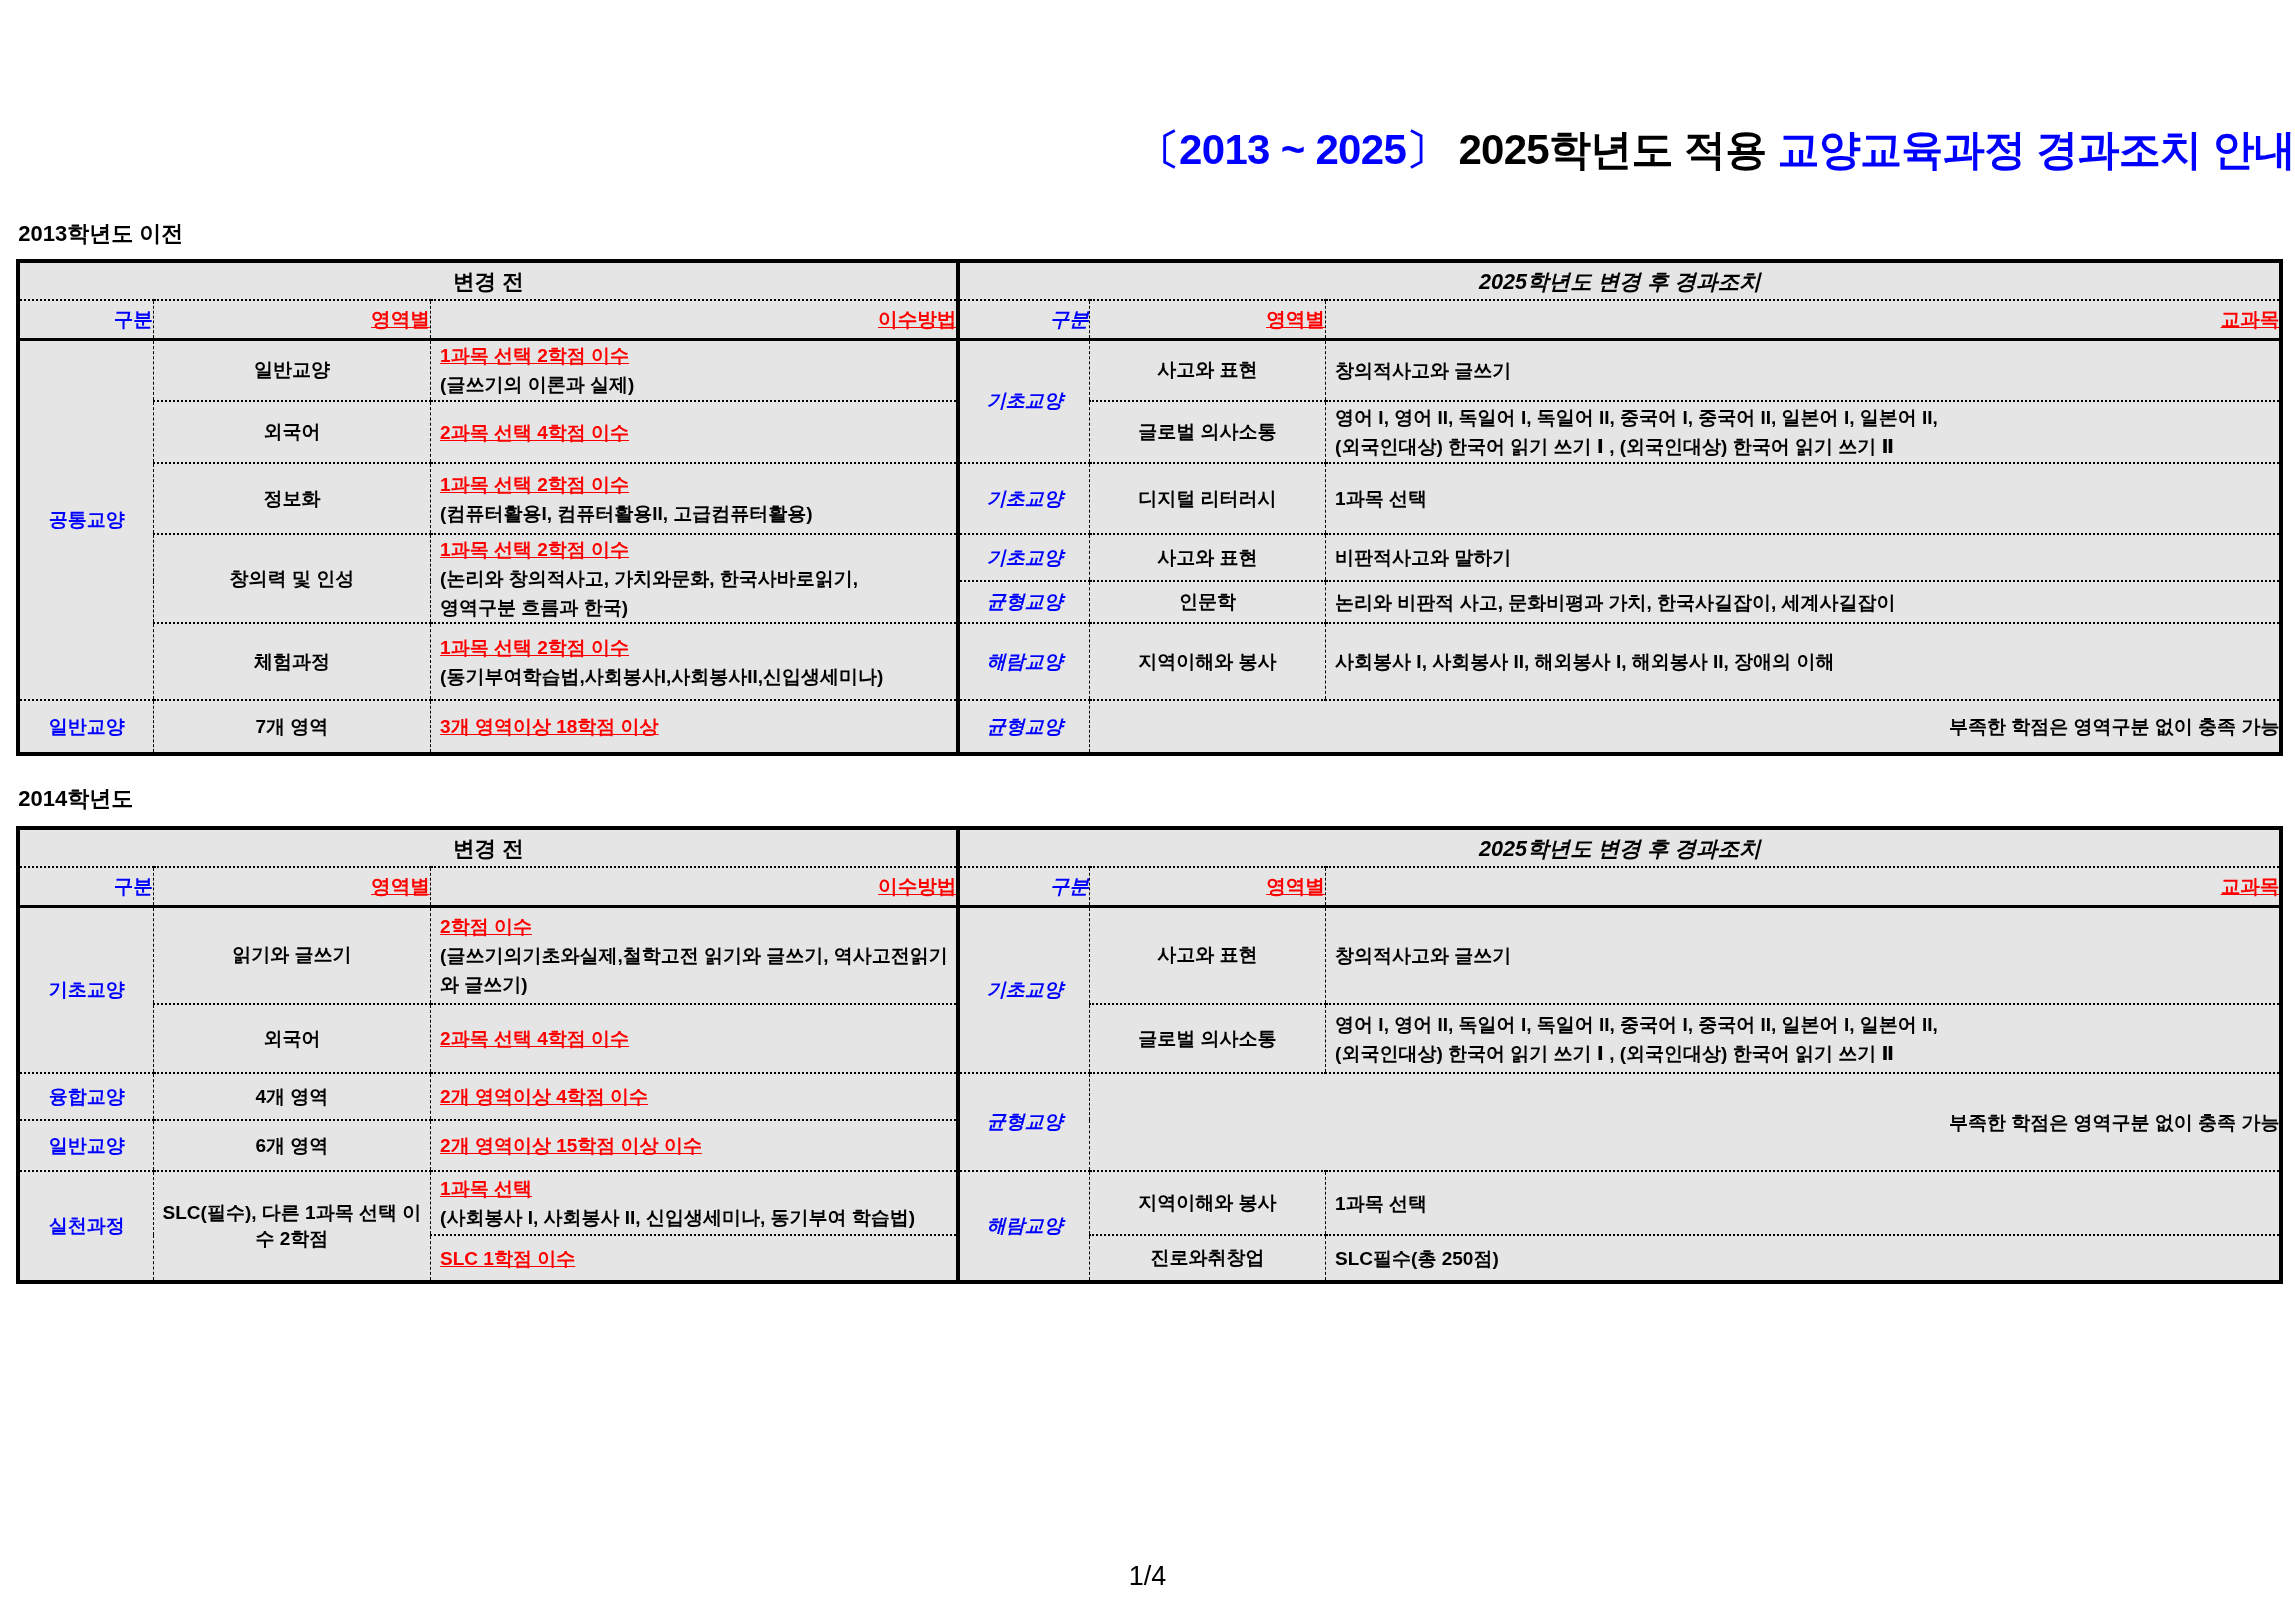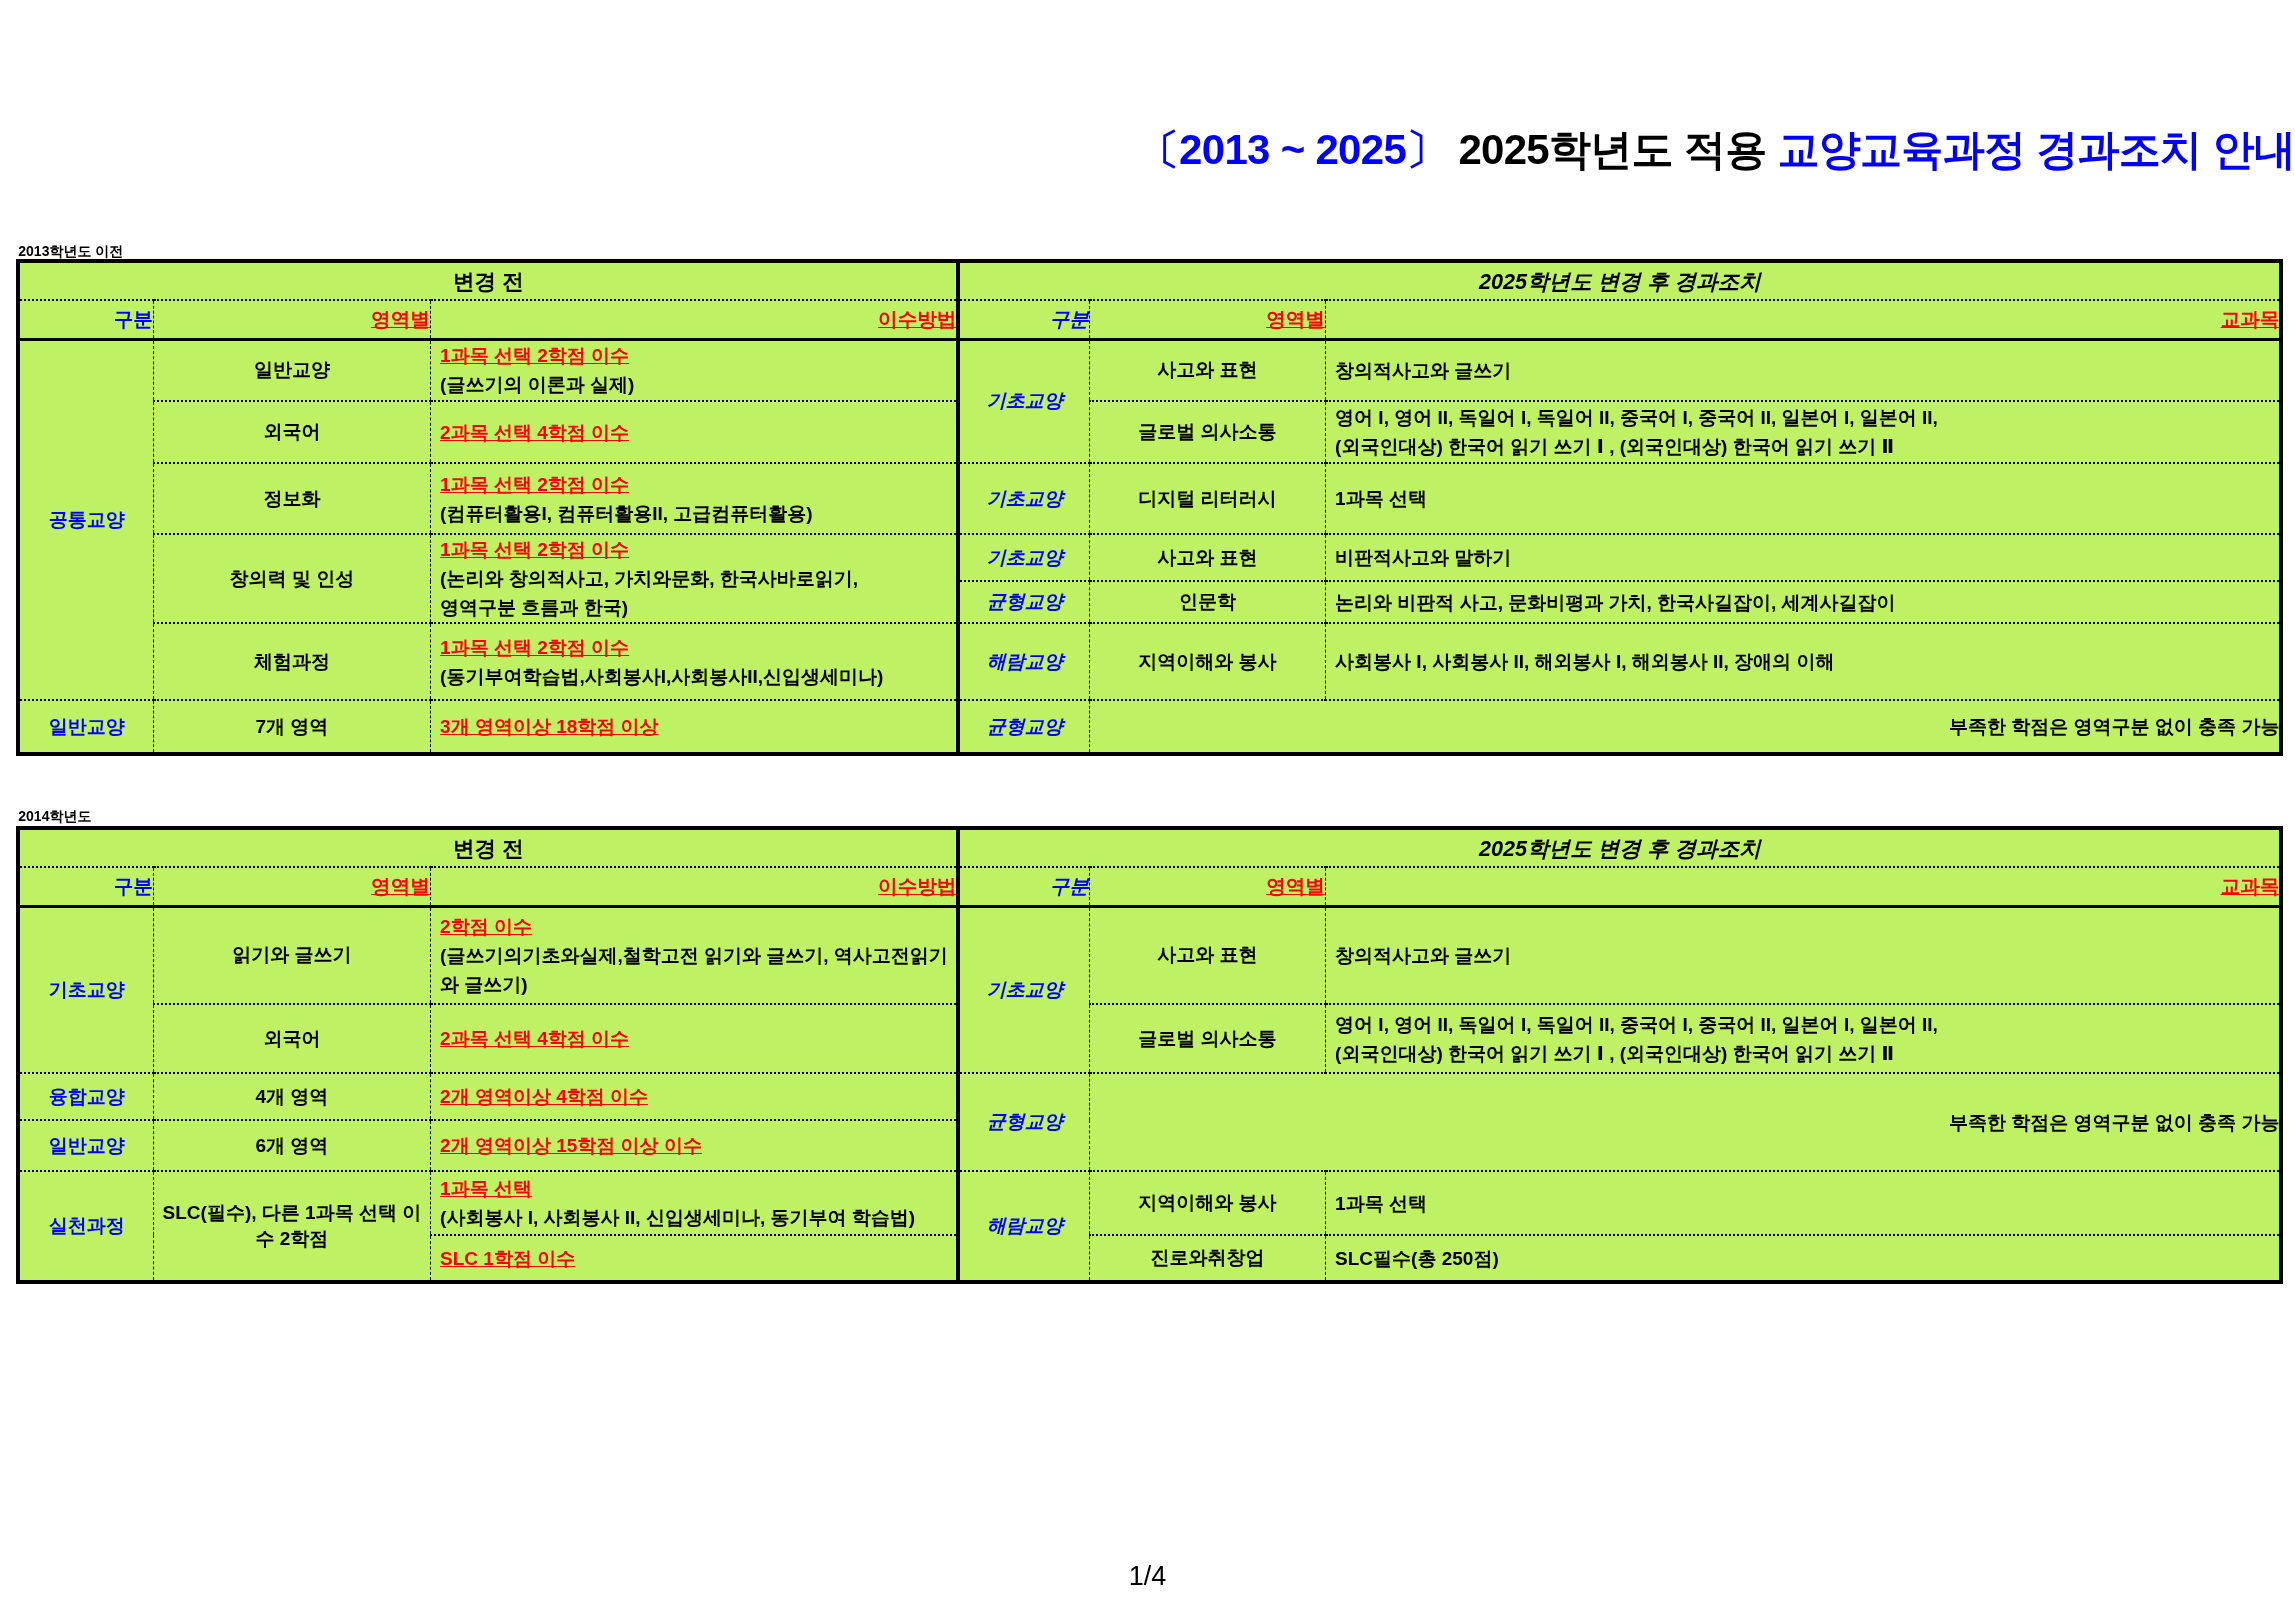--- a/index.html
+++ b/index.html
@@ -7,26 +7,26 @@
     width:2295px; height:1623px; position:relative;
     font-family:"Liberation Sans","DejaVu Sans",sans-serif;
     font-weight:700; color:#000;
   }
   .title {
     position:absolute; top:122px; left:0; width:100%;
     text-align:right; font-size:42px; letter-spacing:-0.7px; white-space:nowrap;
   }
   .blue { color:#0000ff; }
   .red  { color:#ff0000;text-decoration:underline; }
-  .section-label { position:absolute; left:18.3px; font-size:14px;margin-top:24px; }
+  .section-label { position:absolute; left:18.3px; font-size:22px; }
   #label-2013 { top:219px; }
   #label-2014 { top:784px; }
   table.doc {
     position:absolute; left:16.4px; width:2263px;
-    border-collapse:collapse; table-layout:fixed; background:#bef264;
+    border-collapse:collapse; table-layout:fixed; background:#e5e5e5;
     border:4.6px solid #000;
   }
   #table-2013 { top:259px; }
   #table-2014 { top:826px; }
   td {
     padding:0; vertical-align:middle; overflow:hidden;
     border-left:1.3px dashed #000; border-top:2px dotted #000;
     font-size:19px;
   }
   tr.caption td { border-top:none; text-align:center; font-size:21.6px; }

